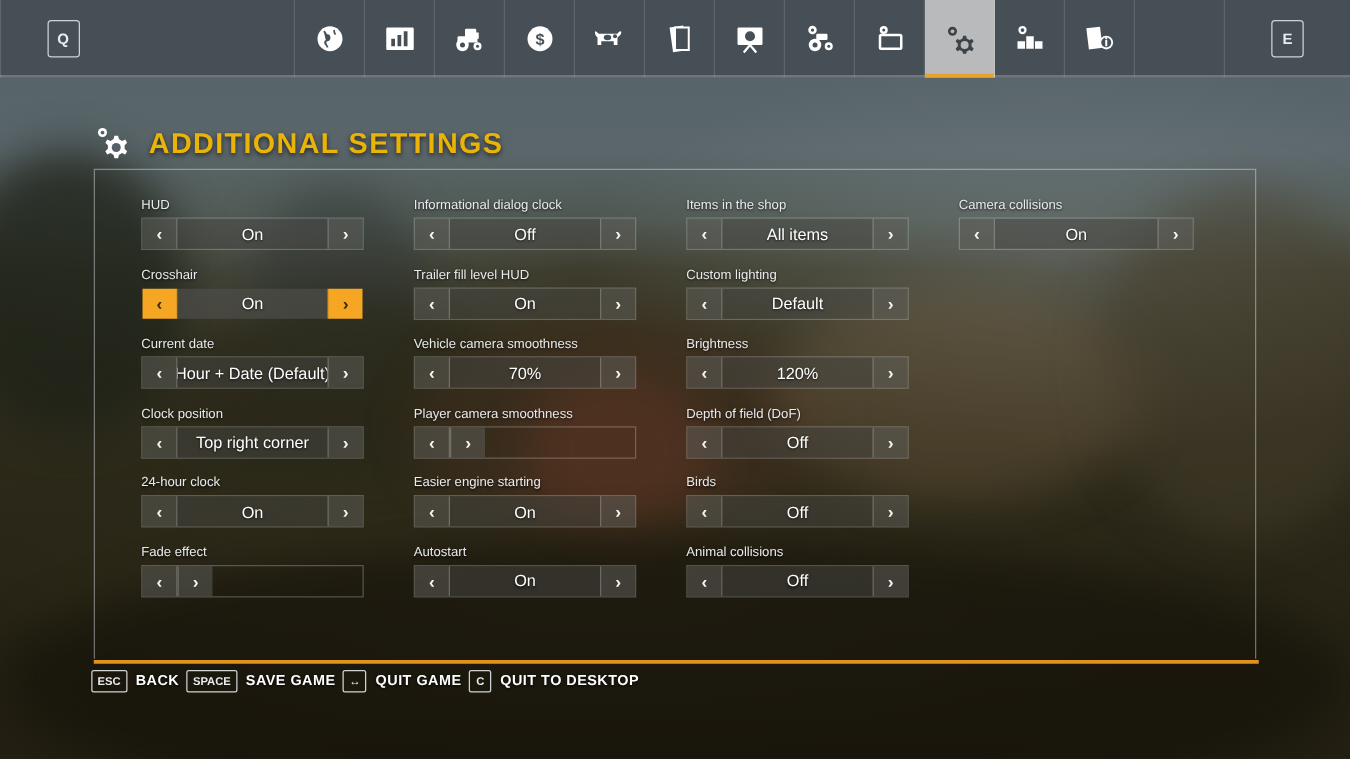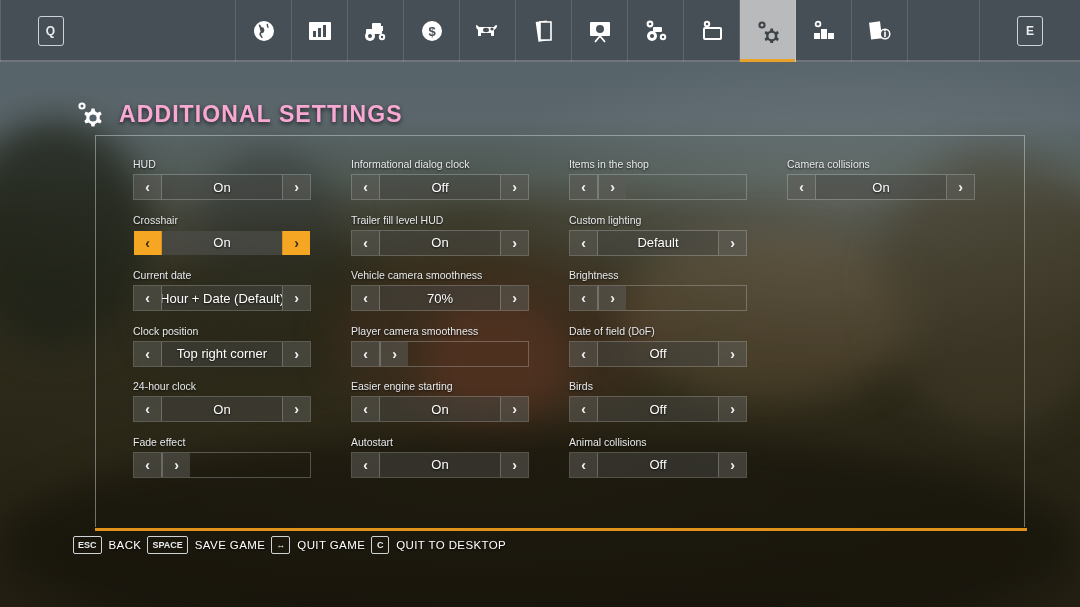--- a/index.html
+++ b/index.html
@@ -76,32 +76,31 @@
   }
   .navcell.keycell { width:100px; flex:0 0 100px; border-right:none; }
 
   
   #title-row {
     position:absolute; left:75px; top:100px;
     display:flex; align-items:center; gap:14px; z-index:10;
   }
   #title-row .tgear { width:30px; height:28px; }
   #title-text {
-    color:#f9a8d4; font-size:23px; font-weight:bold;
+    color:#eab308; font-size:23px; font-weight:bold;
     letter-spacing:1.1px;
     text-shadow:0 2px 4px rgba(0,0,0,0.65);
   }
 
   
   #panel {
     position:absolute; left:75px; top:135px; width:930px; height:392px;
     border:1px solid rgba(220,225,228,0.45);
     border-bottom:none;
     z-index:10;
-    margin-left:20px;
   }
   #panel::after {
     content:""; position:absolute; left:-1px; bottom:-4px; width:932px; height:3px;
     background:#e0921a;
   }
   #grid {
     position:absolute; left:37px; top:22px;
     display:flex; gap:40px;
   }
   .col { width:178px; display:flex; flex-direction:column; }
@@ -149,21 +148,21 @@
   }
   .help-item { display:flex; align-items:center; gap:7px; }
   .keycap {
     border:1.5px solid #cfd3d6; border-radius:2px;
     color:#e9ecee; font-size:9px; font-weight:bold;
     padding:2px 4px; min-width:18px; height:18px;
     display:flex; align-items:center; justify-content:center;
     line-height:1;
   }
   .help-label {
-    color:#ffffff; font-size:11.5px; font-weight:normal; letter-spacing:0.4px;
+    color:#ffffff; font-size:11.5px; font-weight:bold; letter-spacing:0.4px;
     text-shadow:0 1px 2px rgba(0,0,0,0.8);
   }
 </style>
 </head>
 <body>
 
 <div id="bg">
   <div class="blob b1"></div>
   <div class="blob b8"></div>
   <div class="blob b2"></div>
@@ -433,40 +432,42 @@
           <div class="arrow right">›</div>
         </div>
       </div>
     </div>
 
     <div class="col c3">
       <div class="opt">
         <div class="opt-label">Items in the shop</div>
         <div class="opt-ctrl">
           <div class="arrow left">‹</div>
+          <div class="opt-value">All items</div>
           <div class="arrow right">›</div>
         </div>
       </div>
       <div class="opt">
         <div class="opt-label">Custom lighting</div>
         <div class="opt-ctrl">
           <div class="arrow left">‹</div>
           <div class="opt-value">Default</div>
           <div class="arrow right">›</div>
         </div>
       </div>
       <div class="opt">
         <div class="opt-label">Brightness</div>
         <div class="opt-ctrl">
           <div class="arrow left">‹</div>
-          <div class="arrow right">›</div>
-        </div>
-      </div>
-      <div class="opt">
-        <div class="opt-label">Date of field (DoF)</div>
+          <div class="opt-value">120%</div>
+          <div class="arrow right">›</div>
+        </div>
+      </div>
+      <div class="opt">
+        <div class="opt-label">Depth of field (DoF)</div>
         <div class="opt-ctrl">
           <div class="arrow left">‹</div>
           <div class="opt-value">Off</div>
           <div class="arrow right">›</div>
         </div>
       </div>
       <div class="opt">
         <div class="opt-label">Birds</div>
         <div class="opt-ctrl">
           <div class="arrow left">‹</div>

